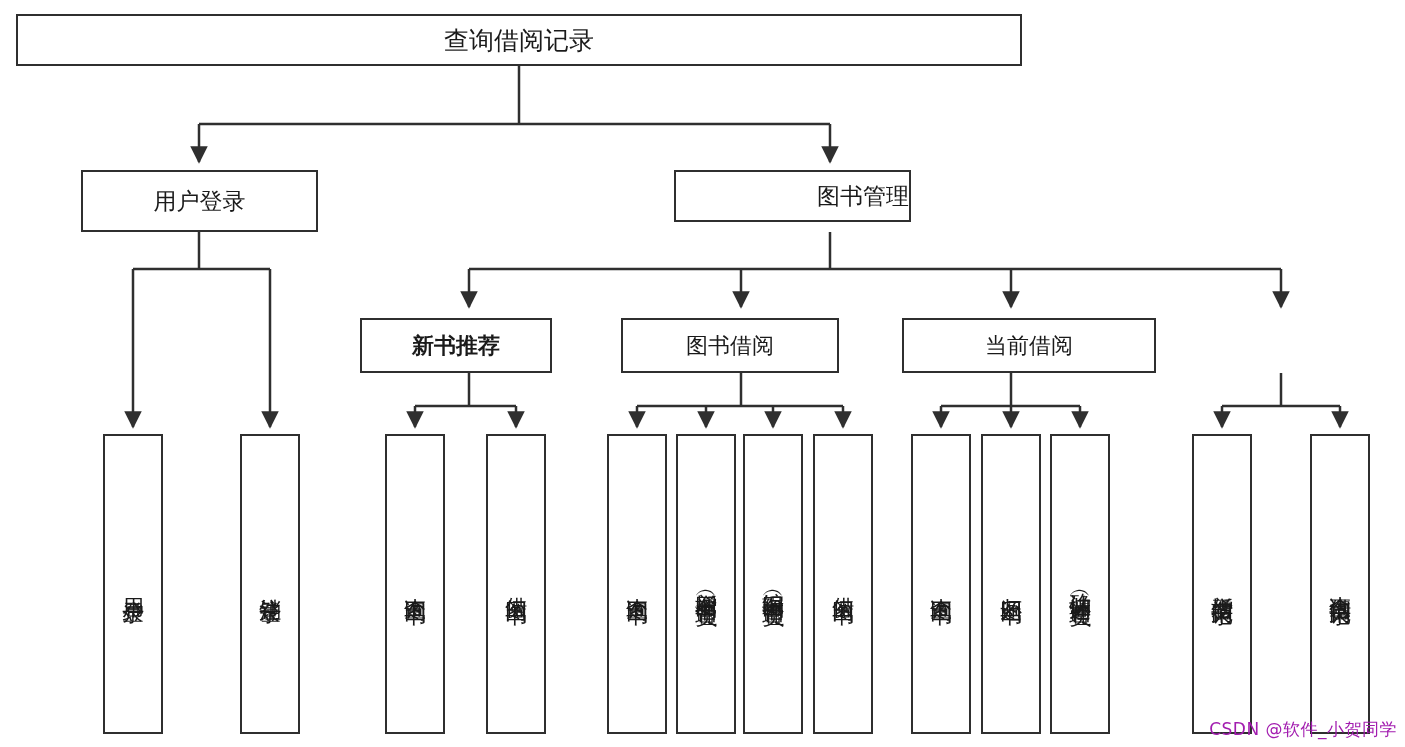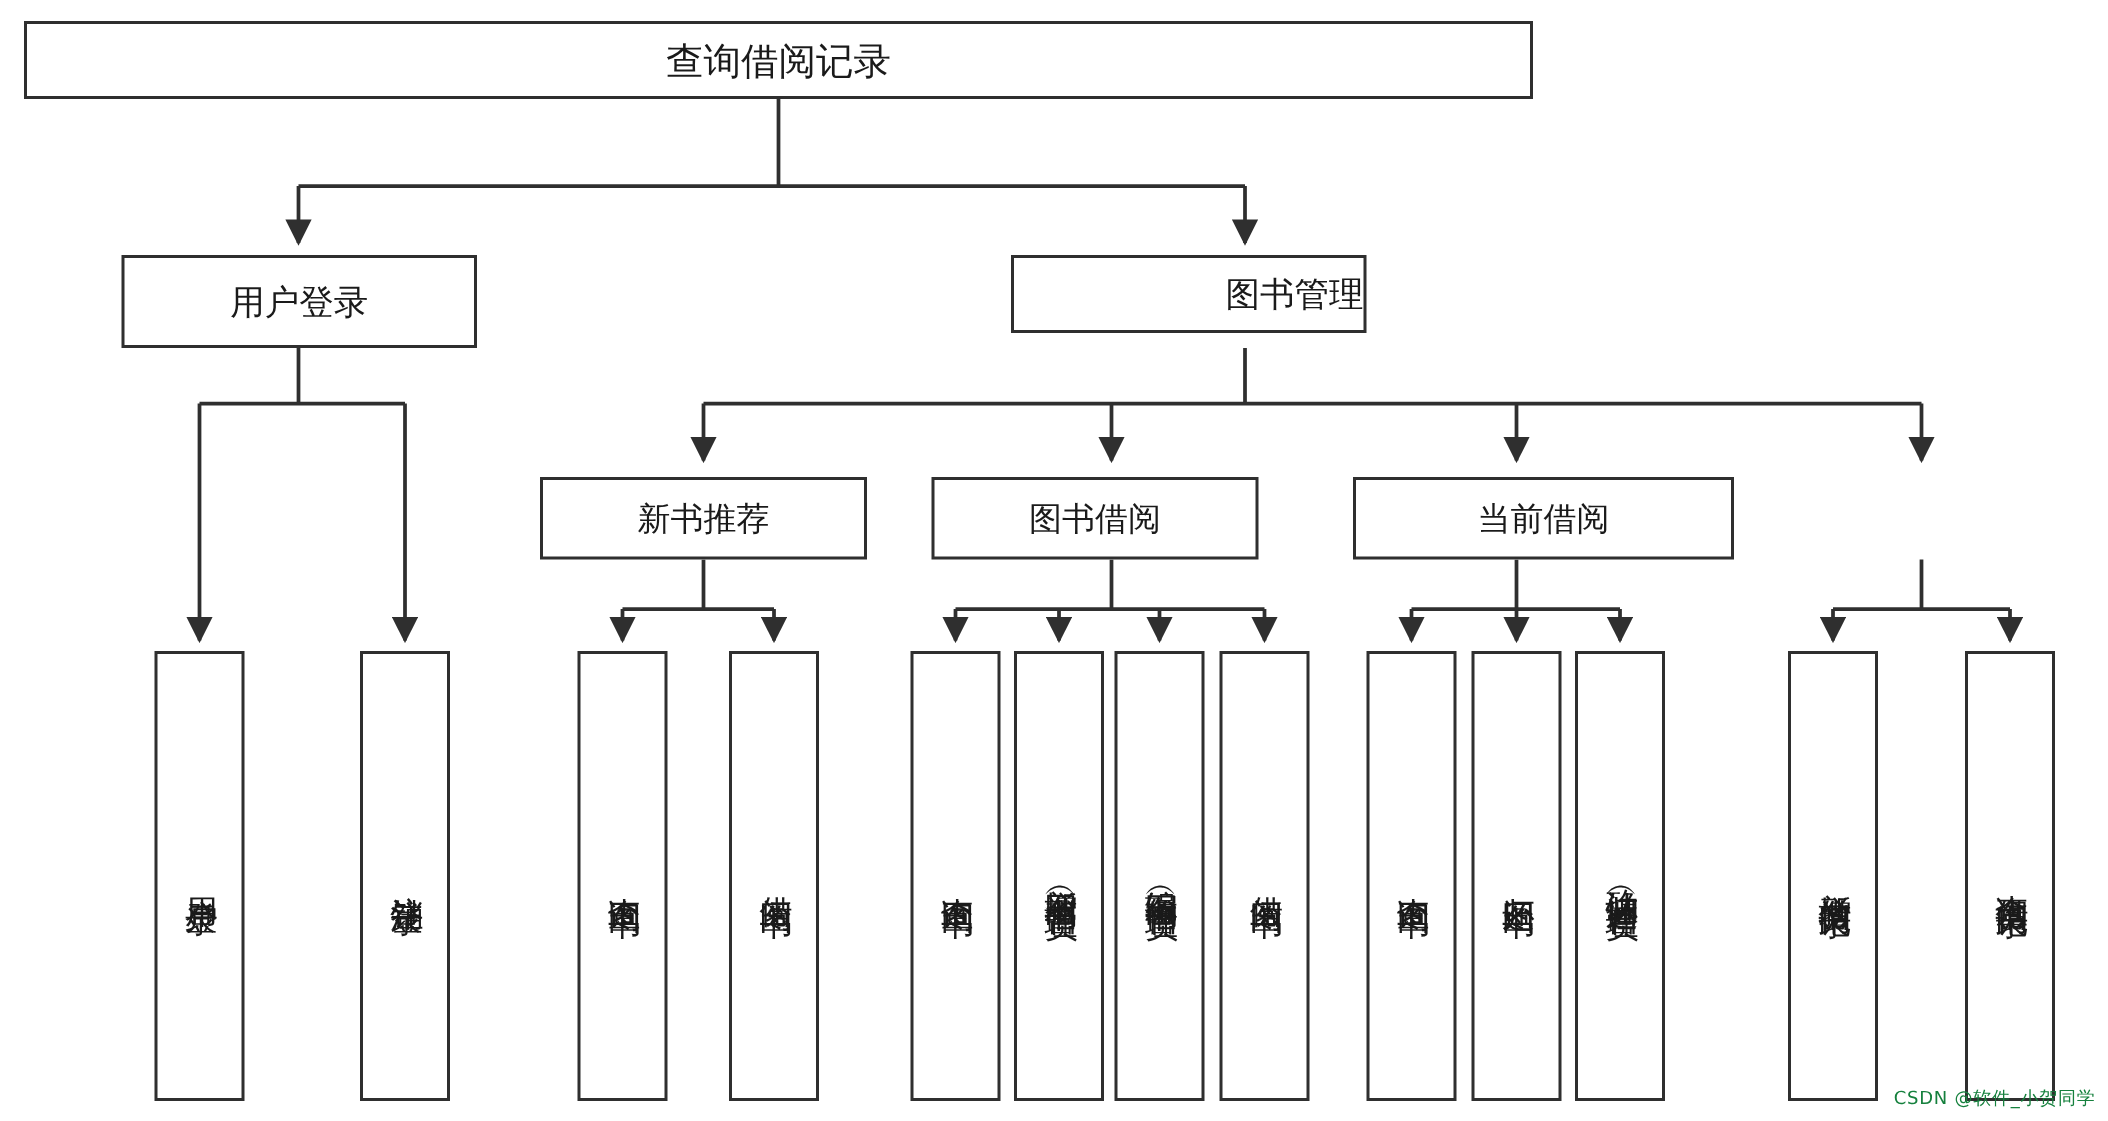--- a/index.html
+++ b/index.html
@@ -52,22 +52,22 @@
   .node.leaf .vtext {
     writing-mode: vertical-rl;
     text-orientation: upright;
     white-space: nowrap;
     display: block;
   }
   .watermark {
     position: absolute;
     right: 8px;
     bottom: 6px;
-    font-size: 12px;
-    color: #15803d;
+    font-size: 17px;
+    color: #a21caf;
     letter-spacing: 0.5px;
     white-space: nowrap;
   }
 </style>
 </head>
 <body>
 
 <div id="canvas">
 
   <svg class="wires" viewBox="0 0 1405 747" xmlns="http://www.w3.org/2000/svg">
@@ -124,21 +124,21 @@
     <span>查询借阅记录</span>
   </div>
 
   <div class="node lvl1" style="left:81px; top:170px; width:237px; height:62px;">
     <span>用户登录</span>
   </div>
   <div class="node lvl1" style="left:674px; top:170px; width:237px; height:52px;justify-content:flex-end;">
     <span>图书管理</span>
   </div>
 
-  <div class="node lvl2" style="left:360px; top:318px; width:218px; height:55px;">
+  <div class="node lvl2" style="left:360px; top:318px; width:192px; height:55px;font-weight:bold;">
     <span>新书推荐</span>
   </div>
   <div class="node lvl2" style="left:621px; top:318px; width:218px; height:55px;">
     <span>图书借阅</span>
   </div>
   <div class="node lvl2" style="left:902px; top:318px; width:254px; height:55px;">
     <span>当前借阅</span>
   </div>
 
   <div class="node leaf" style="left:103px; top:434px; width:60px; height:300px;">

